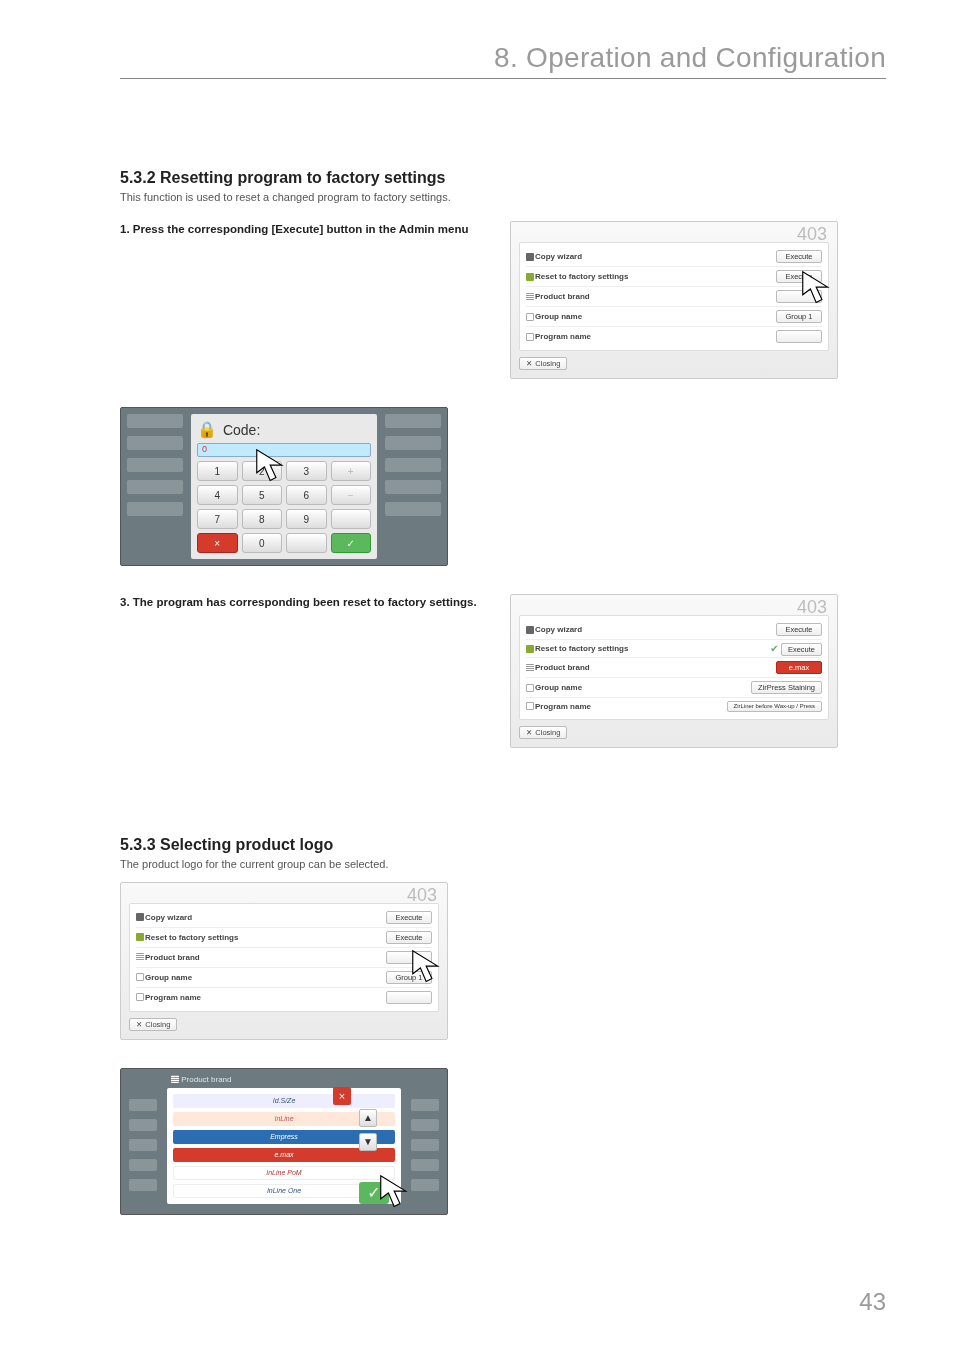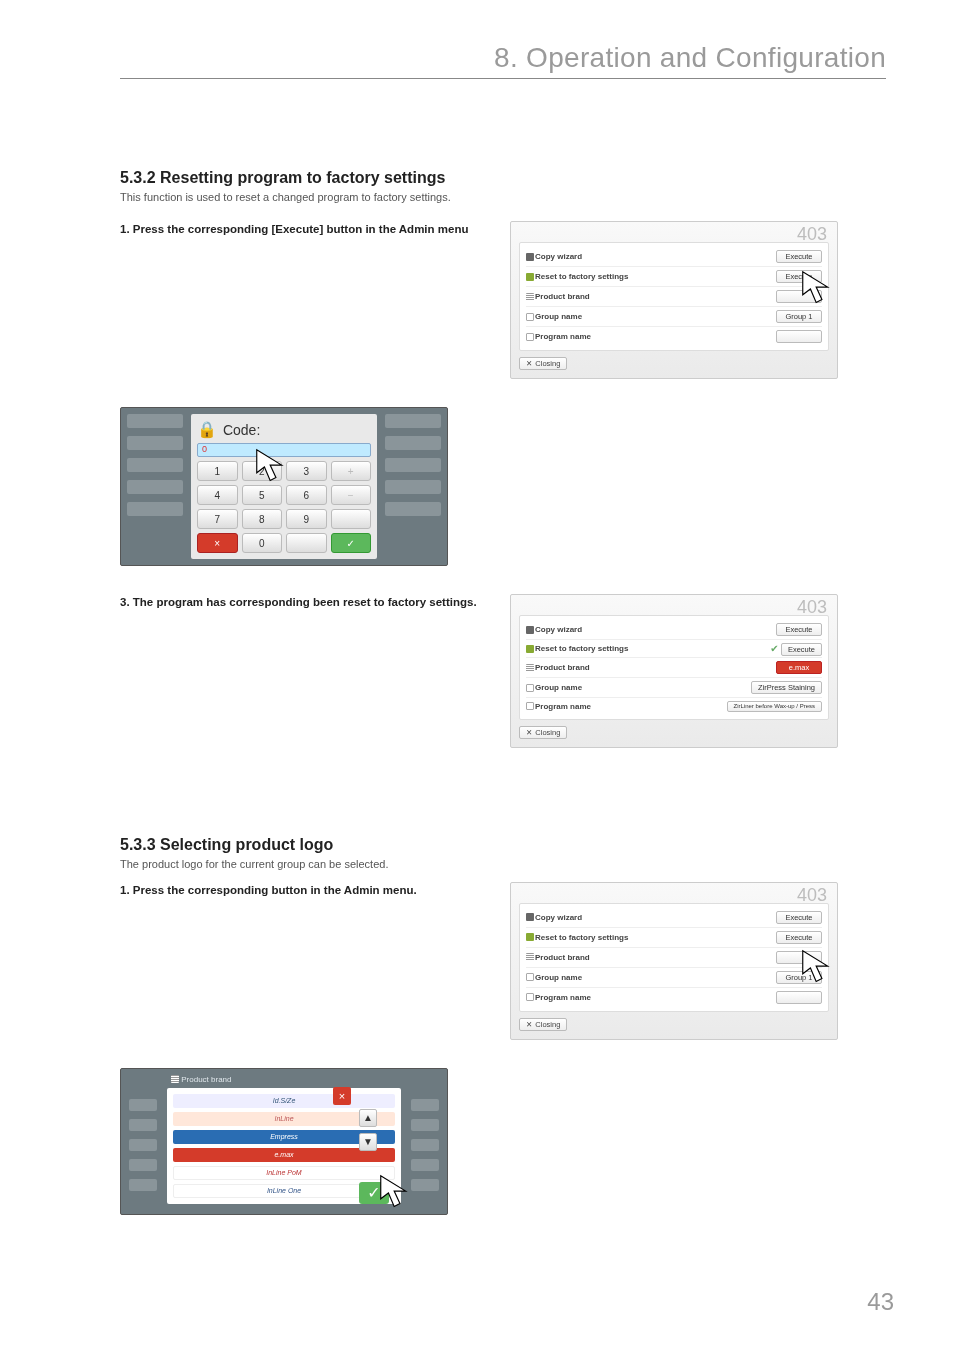--- a/index.html
+++ b/index.html
@@ -61,21 +61,21 @@
   .brand.b5 { background: #fff; color: #b33; border: 1px solid #eee; }
   .brand.b6 { background: #fff; color: #358; border: 1px solid #eee; }
   .logo-mock .closebox { position: absolute; top: 18px; right: 96px; width: 18px; height: 18px; background: #d43b2a; color: #fff; display: flex; align-items: center; justify-content: center; font-size: 11px; border-radius: 2px; }
   .logo-mock .arrows { position: absolute; right: 70px; top: 40px; display: flex; flex-direction: column; gap: 6px; }
   .logo-mock .arrows .ab { width: 18px; height: 18px; background: linear-gradient(#fff,#ddd); border: 1px solid #bbb; border-radius: 2px; display: flex; align-items: center; justify-content: center; font-size: 10px; }
   .logo-mock .okbtn { position: absolute; right: 58px; bottom: 10px; width: 30px; height: 22px; background: #5cb85c; border-radius: 3px; display: flex; align-items: center; justify-content: center; color: #fff; }
   .logo-mock .sidechips { position: absolute; left: 8px; top: 30px; display: flex; flex-direction: column; gap: 8px; }
   .logo-mock .sidechips .chip, .logo-mock .rchips .chip { width: 28px; height: 12px; background: #8a959a; border-radius: 2px; }
   .logo-mock .rchips { position: absolute; right: 8px; top: 30px; display: flex; flex-direction: column; gap: 8px; }
   .logo-mock .title { font-size: 8px; color: #dfe6ea; margin-left: 44px; }
-  .page-num { position: absolute; bottom: 34px; right: 60px; font-size: 24px; color: #9a9a9a; font-weight: 400; }
+  .page-num { position: absolute; bottom: 34px; right: 68px; font-size: 24px; color: #9a9a9a; font-weight: 400; }
   .check { color: #6a6; font-size: 10px; }
 </style>
 </head>
 <body>
 
 <div class="page">
   <hr class="header-rule">
   <div class="chapter-title">8. Operation and Configuration</div>
 
   <div class="content">
@@ -246,25 +246,20 @@
         </div>
       </div>
     </div>
 
     <div style="height:60px"></div>
 
     <div class="section-heading">5.3.3  Selecting product logo</div>
     <div class="section-desc">The product logo for the current group can be selected.</div>
 
     <div class="row" style="margin-top:-6px">
-      <div class="instr">
-        <span class="num">1.</span>
-        <span> </span>
-        <span class="txt">Press the corresponding button in the Admin menu.</span>
-      </div>
       <div class="shot">
         <div class="mock">
           <div class="topnum">403</div>
           <div class="panel">
             <div class="mrow">
                 <span class="mlabel">
                   <span class="micon copy"></span>
                   <span>Copy wizard</span>
                 </span>
                 <span class="mbtn">Execute</span>

